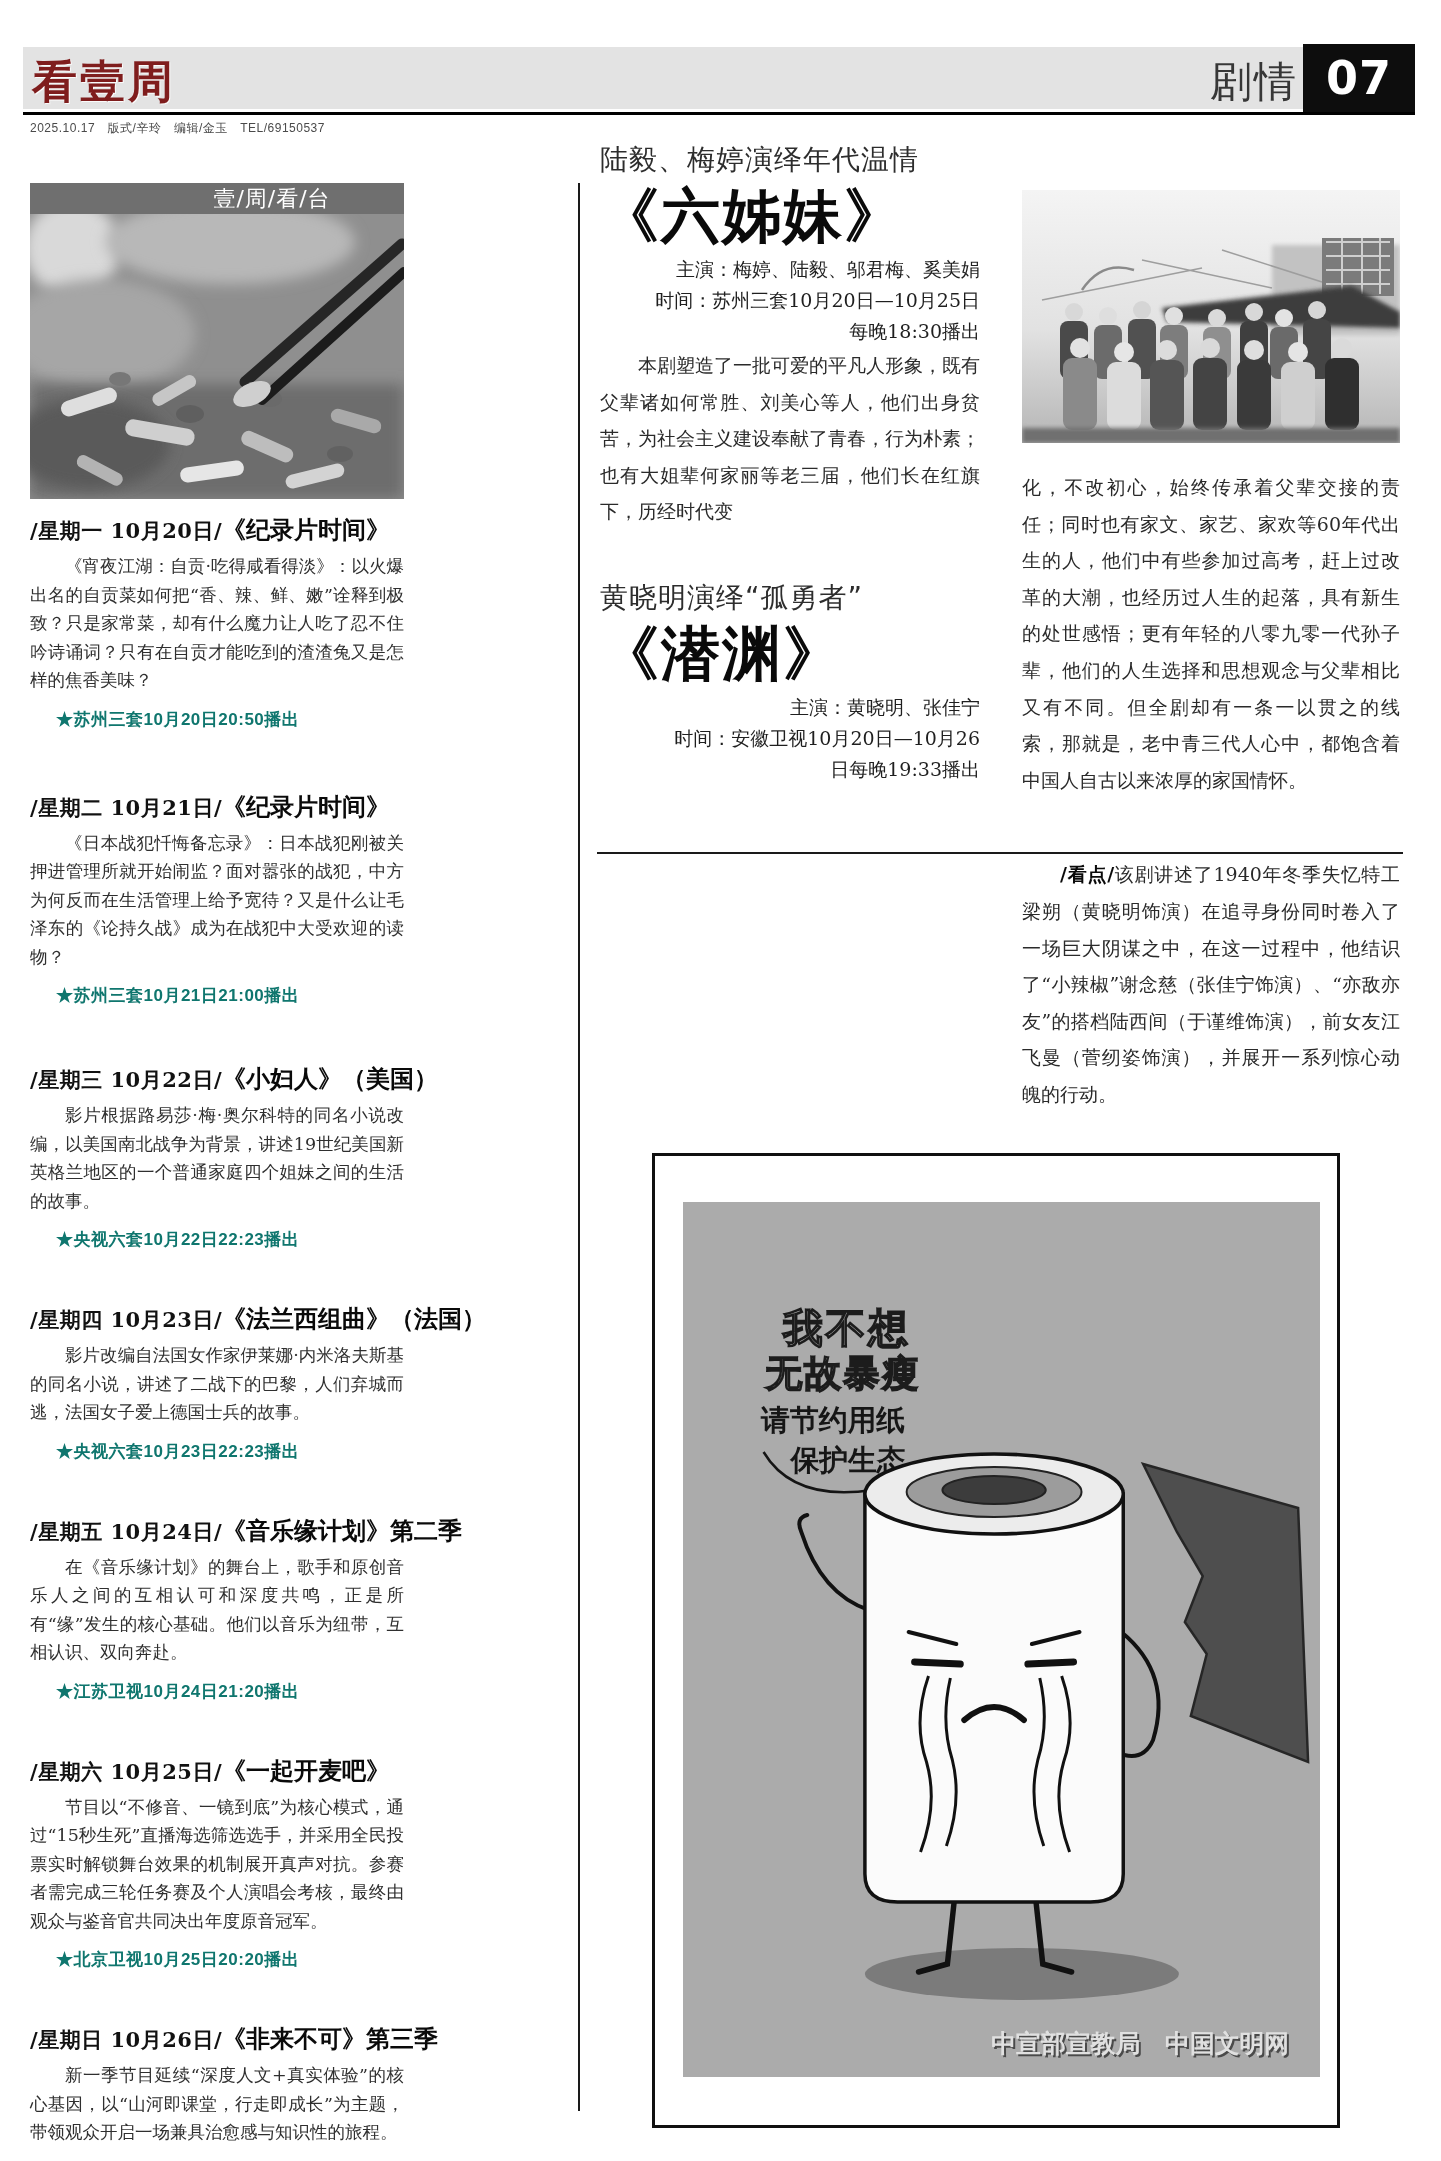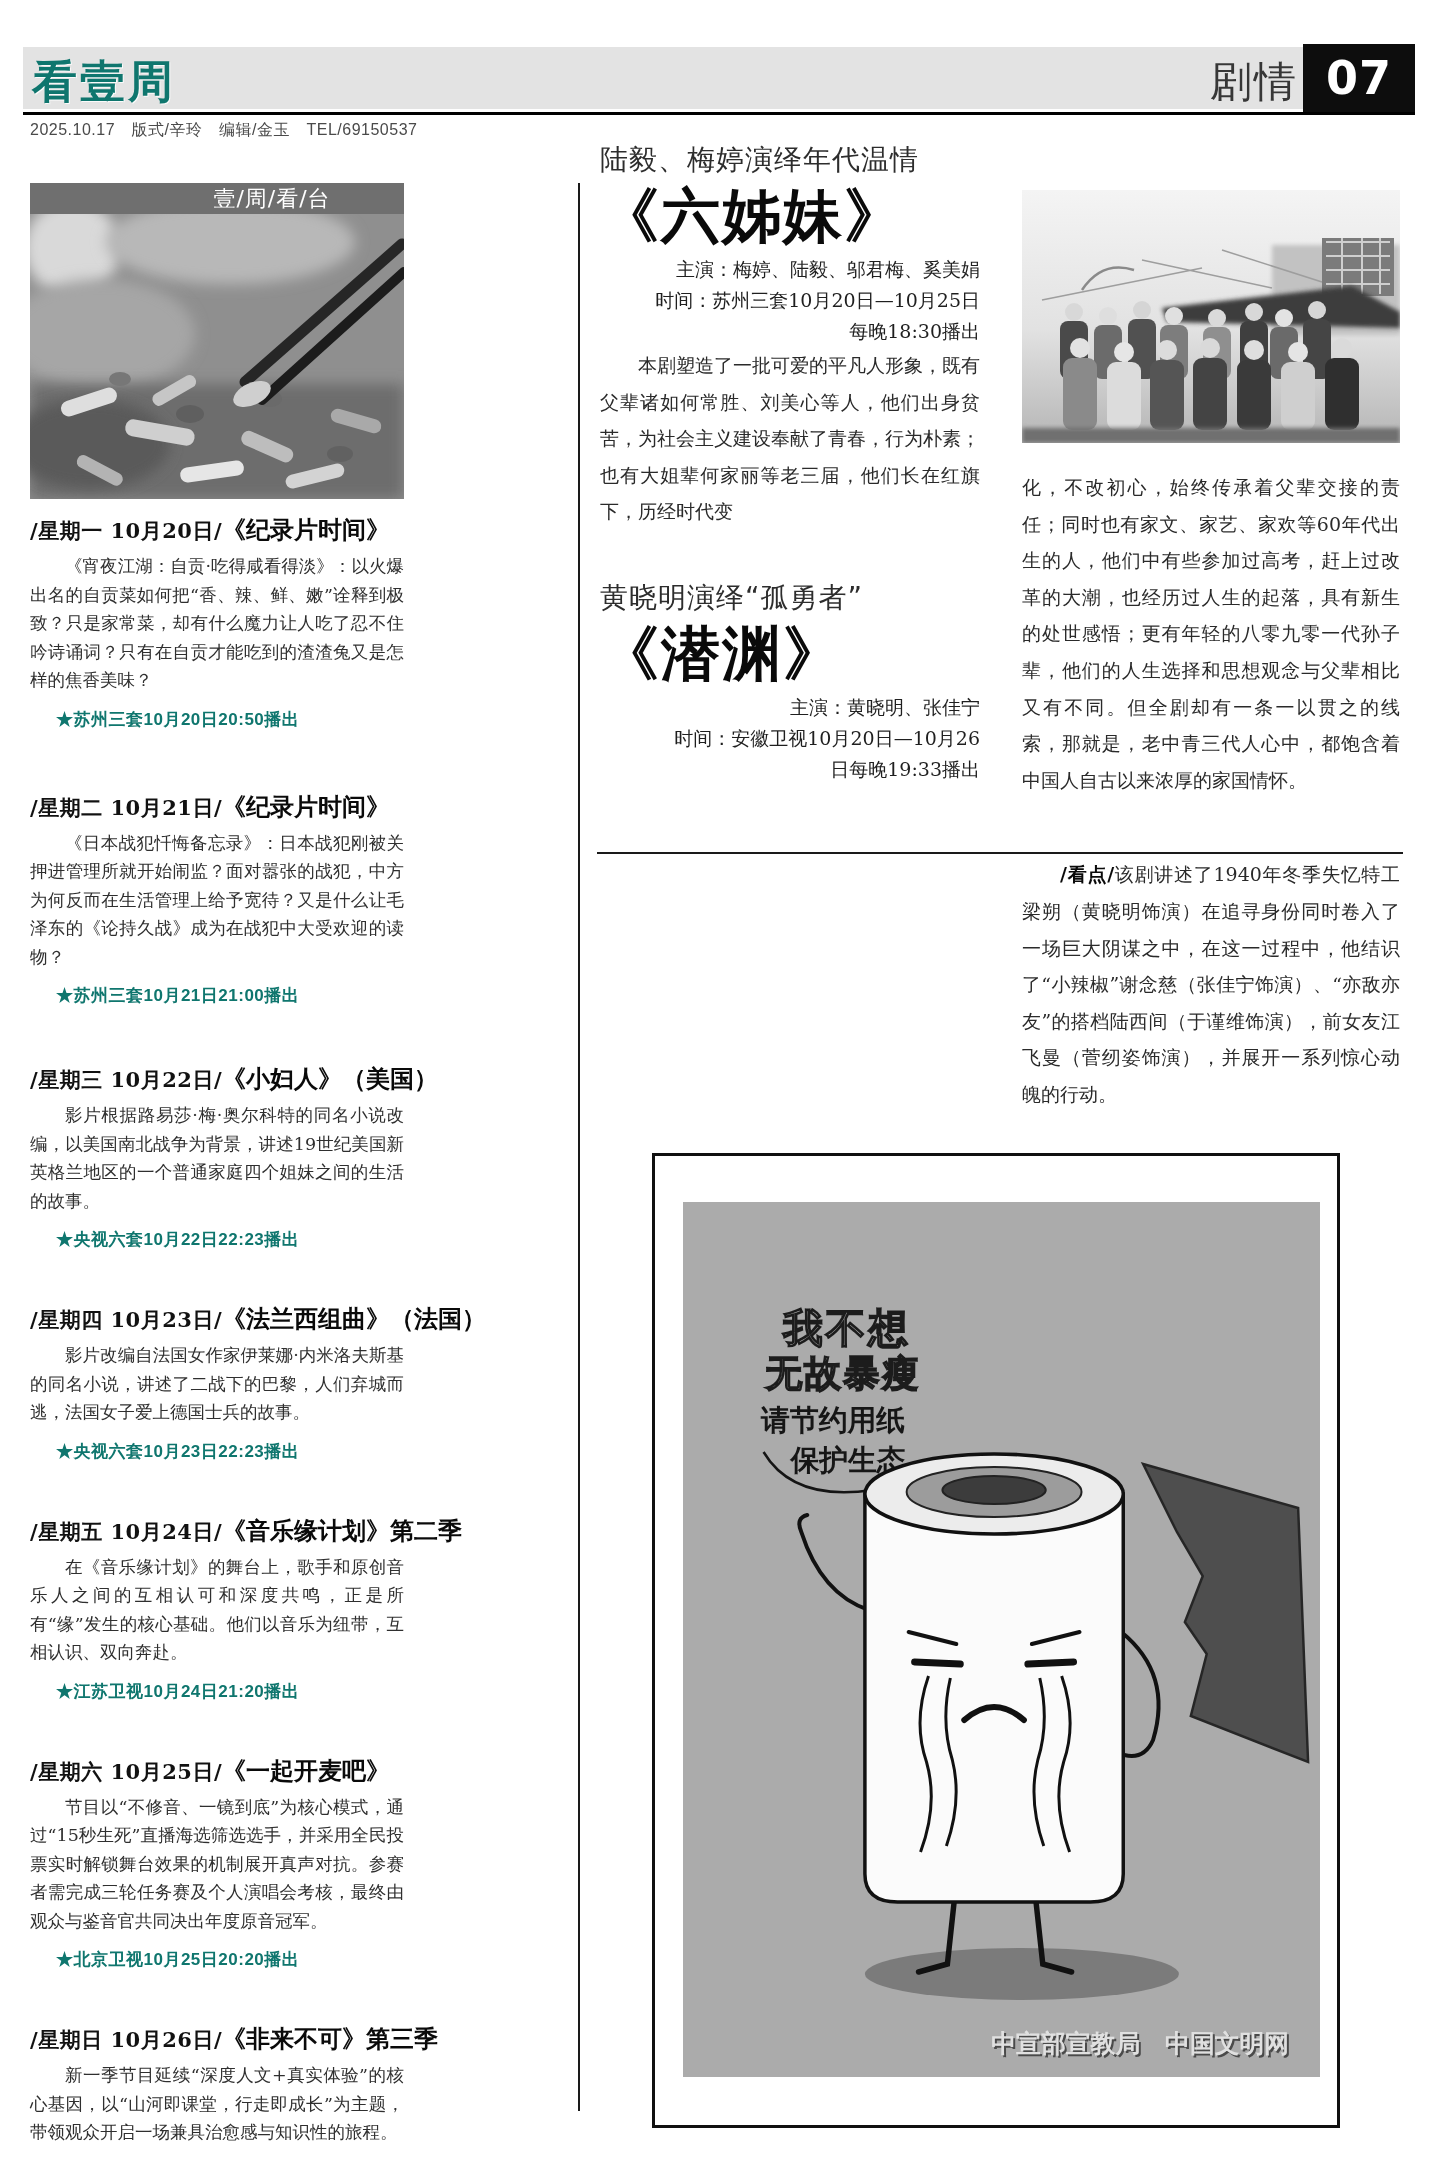--- a/index.html
+++ b/index.html
@@ -1,29 +1,29 @@
 <!DOCTYPE html>
 <html><head>
 <meta charset="utf-8">
 <style>
   html,body{margin:0;padding:0;background:#fff;}
   .page{position:relative;width:1441px;height:2161px;background:#fff;overflow:hidden;
         font-family:"DejaVu Serif", serif;color:#2a2a2a;}
   
   .band{position:absolute;left:23px;top:47px;width:1392px;height:62px;background:#e3e3e3;}
   .logo{position:absolute;left:32px;top:52px;font-family:Liberation Serif, serif;font-weight:bold;
-        font-size:45px;color:#0f766e;letter-spacing:3px;text-shadow:1px 1px 0 #fbfbfb;}
+        font-size:45px;color:#7f1d1d;letter-spacing:3px;text-shadow:1px 1px 0 #fbfbfb;}
   .section-title{position:absolute;left:1168px;top:54px;width:130px;font-family:"DejaVu Sans",sans-serif;
         font-size:42px;color:#373737;letter-spacing:2px;text-align:right;}
   .page-box{position:absolute;left:1303px;top:44px;width:112px;height:68px;background:#0d0d0d;
         display:flex;align-items:center;justify-content:center;}
   .page-box span{font-family:"DejaVu Sans",sans-serif;font-weight:bold;font-size:46px;color:#fff;letter-spacing:1px;}
   .black-rule{position:absolute;left:23px;top:112px;width:1392px;height:3px;background:#000;}
   .dateline{position:absolute;left:30px;top:120px;font-family:"Liberation Sans",sans-serif;
-        font-size:16px;color:#4a4a4a;letter-spacing:0.5px;}
+        font-size:12px;color:#4a4a4a;letter-spacing:0.5px;}
   
   .v-divider{position:absolute;left:578px;top:183px;width:2px;height:1928px;background:#1a1a1a;}
   
   .left-col{position:absolute;left:30px;top:183px;width:374px;}
   .banner{height:31px;background:#6f6f6f;color:#fff;font-family:"DejaVu Sans",sans-serif;
         font-size:22px;line-height:31px;padding-left:110px;box-sizing:border-box;text-align:center;letter-spacing:1px;}
   .photo{width:374px;height:285px;display:block;}
   .listing{margin-top:60px;}
   .listing.first{margin-top:15px;}
   .listing.m56{margin-top:56px;}

